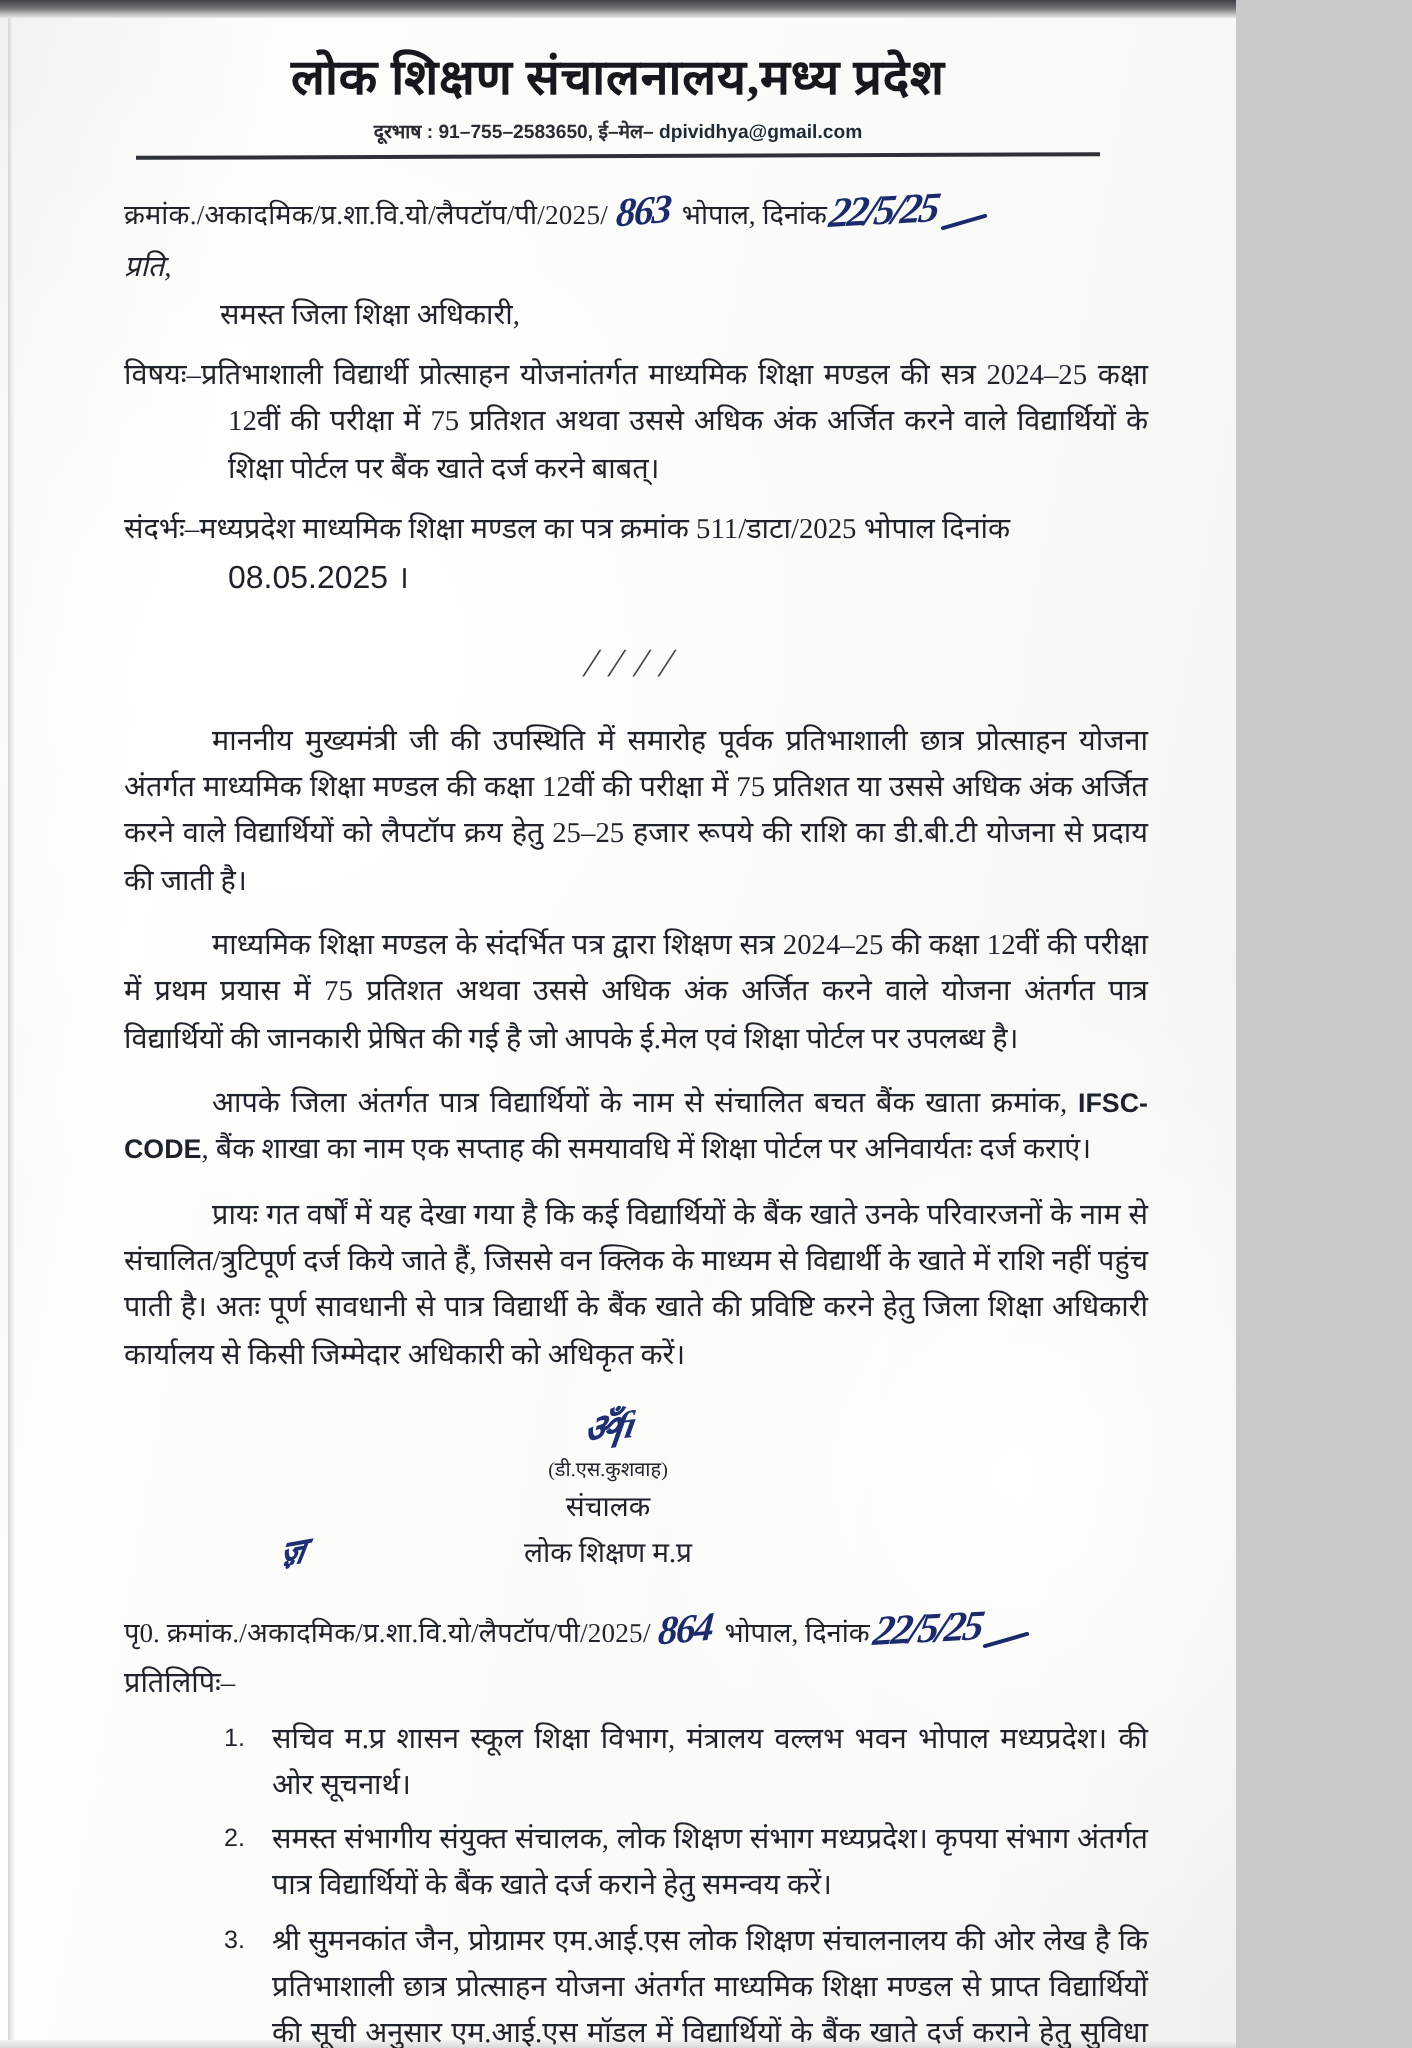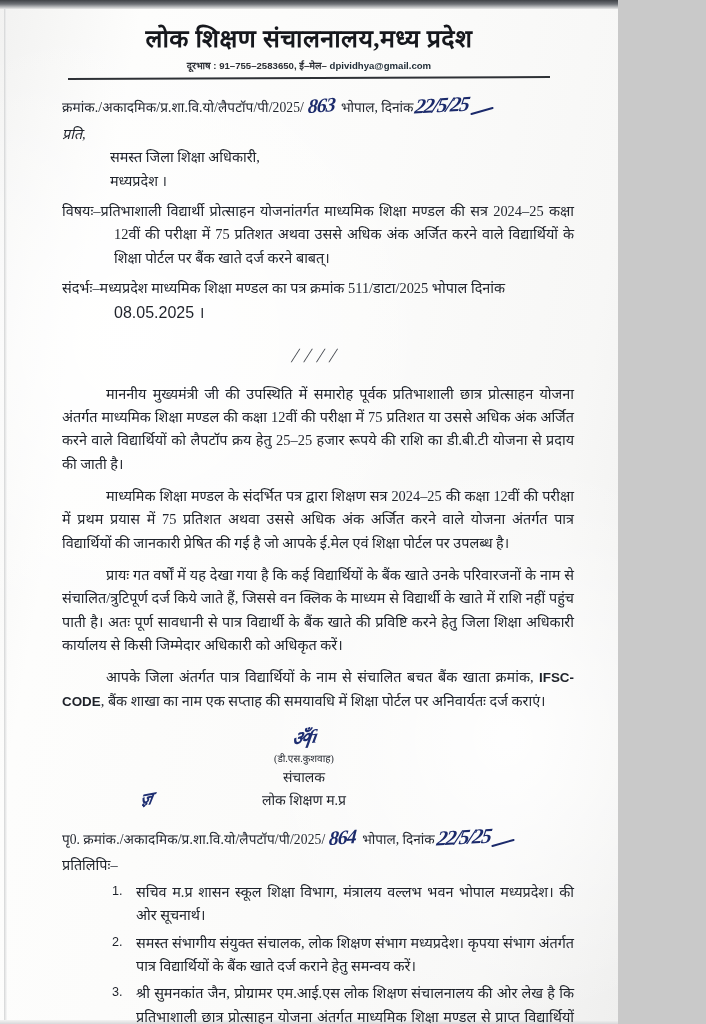--- a/index.html
+++ b/index.html
@@ -229,38 +229,37 @@
         <span class="slashy">क्रमांक./अकादमिक/प्र.शा.वि.यो/लैपटॉप/पी/2025</span>
         <span>/</span>
         <span class="hw">863</span>
         <span>भोपाल, दिनांक</span>
         <span class="hw-date">22/5/25</span>
         <span class="hw-tail"></span>
       </div>
 
       <div class="prati">प्रति,</div>
       <div class="to-line">समस्त जिला शिक्षा अधिकारी,</div>
-      <div class="to-line">मध्यप्रदेश ।</div>
 
       <div class="hang">
         <span class="lead">विषयः–</span><span>प्रतिभाशाली विद्यार्थी प्रोत्साहन योजनांतर्गत माध्यमिक शिक्षा मण्डल की सत्र 2024–25 कक्षा 12वीं की परीक्षा में 75 प्रतिशत अथवा उससे अधिक अंक अर्जित करने वाले विद्यार्थियों के शिक्षा पोर्टल पर बैंक खाते दर्ज करने बाबत्।</span>
       </div>
 
       <div class="hang">
         <span class="lead">संदर्भः–</span><span>मध्यप्रदेश माध्यमिक शिक्षा मण्डल का पत्र क्रमांक 511/डाटा/2025 भोपाल दिनांक</span>
       </div>
       <div class="hang-cont num">08.05.2025 ।</div>
 
       <div class="slashmarks">////</div>
 
       <div class="para">माननीय मुख्यमंत्री जी की उपस्थिति में समारोह पूर्वक प्रतिभाशाली छात्र प्रोत्साहन योजना अंतर्गत माध्यमिक शिक्षा मण्डल की कक्षा 12वीं की परीक्षा में 75 प्रतिशत या उससे अधिक अंक अर्जित करने वाले विद्यार्थियों को लैपटॉप क्रय हेतु 25–25 हजार रूपये की राशि का डी.बी.टी योजना से प्रदाय की जाती है।</div>
       <div class="para tight">माध्यमिक शिक्षा मण्डल के संदर्भित पत्र द्वारा शिक्षण सत्र 2024–25 की कक्षा 12वीं की परीक्षा में प्रथम प्रयास में 75 प्रतिशत अथवा उससे अधिक अंक अर्जित करने वाले योजना अंतर्गत पात्र विद्यार्थियों की जानकारी प्रेषित की गई है जो आपके ई.मेल एवं शिक्षा पोर्टल पर उपलब्ध है।</div>
+      <div class="para tight"><span>आपके जिला अंतर्गत पात्र विद्यार्थियों के नाम से संचालित बचत बैंक खाता क्रमांक, </span><b>IFSC-CODE</b><span>, बैंक शाखा का नाम एक सप्ताह की समयावधि में शिक्षा पोर्टल पर अनिवार्यतः दर्ज कराएं।</span></div>
+
       <div class="para tight">प्रायः गत वर्षों में यह देखा गया है कि कई विद्यार्थियों के बैंक खाते उनके परिवारजनों के नाम से संचालित/त्रुटिपूर्ण दर्ज किये जाते हैं, जिससे वन क्लिक के माध्यम से विद्यार्थी के खाते में राशि नहीं पहुंच पाती है। अतः पूर्ण सावधानी से पात्र विद्यार्थी के बैंक खाते की प्रविष्टि करने हेतु  जिला शिक्षा अधिकारी कार्यालय से किसी जिम्मेदार अधिकारी को अधिकृत करें।</div>
-
-      <div class="para tight"><span>आपके जिला अंतर्गत पात्र विद्यार्थियों के नाम से संचालित बचत बैंक खाता क्रमांक, </span><b>IFSC-CODE</b><span>, बैंक शाखा का नाम एक सप्ताह की समयावधि में शिक्षा पोर्टल पर अनिवार्यतः दर्ज कराएं।</span></div>
 
       <div class="sigblock">
         <div class="sig-scribble">ॐ‌‌‌‌ﬁ</div>
         <div class="sig-name">(डी.एस.कुशवाह)</div>
         <div class="sig-role">संचालक</div>
         <div class="sig-dept">
           <span class="initial" style="left:78px; top:-4px;">ॹ</span>
           <span>लोक शिक्षण म.प्र</span>
         </div>
       </div>

